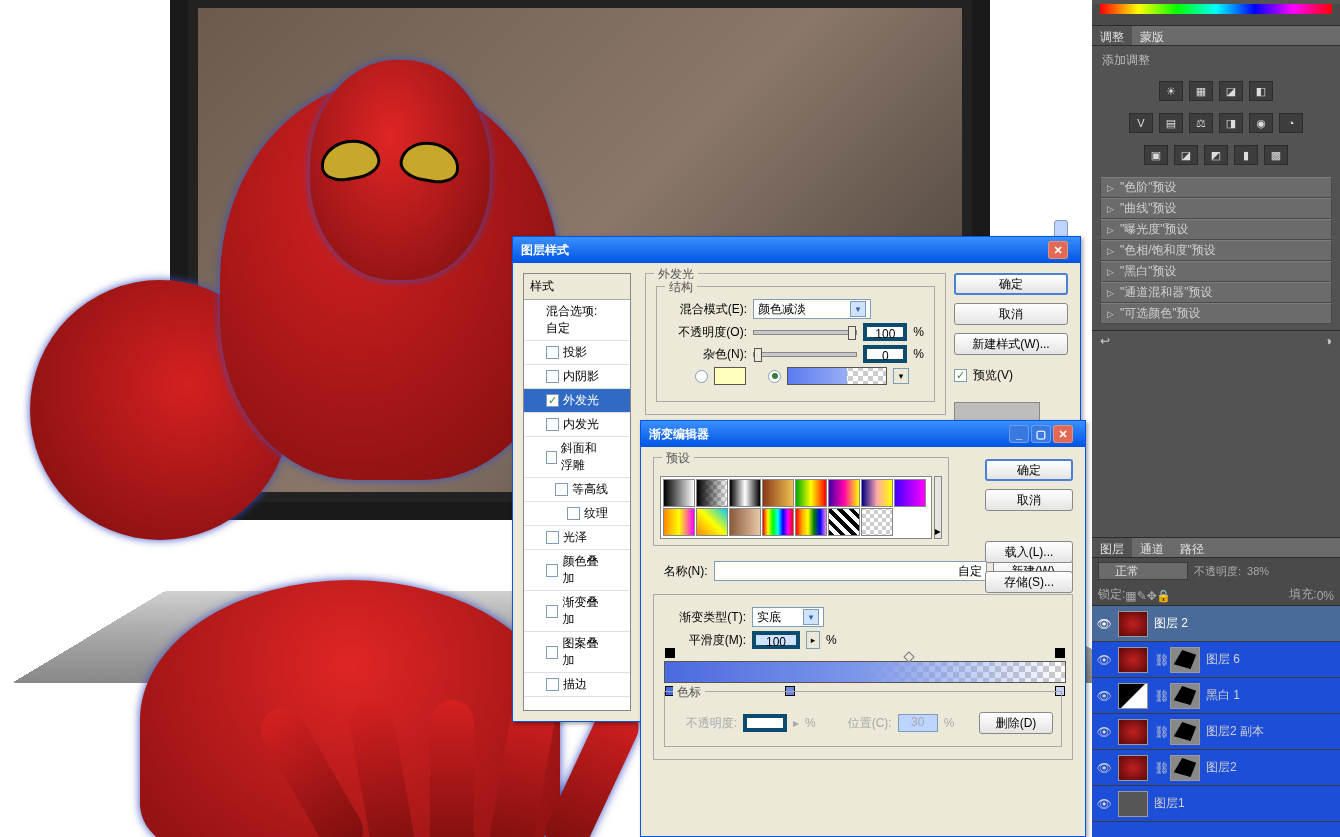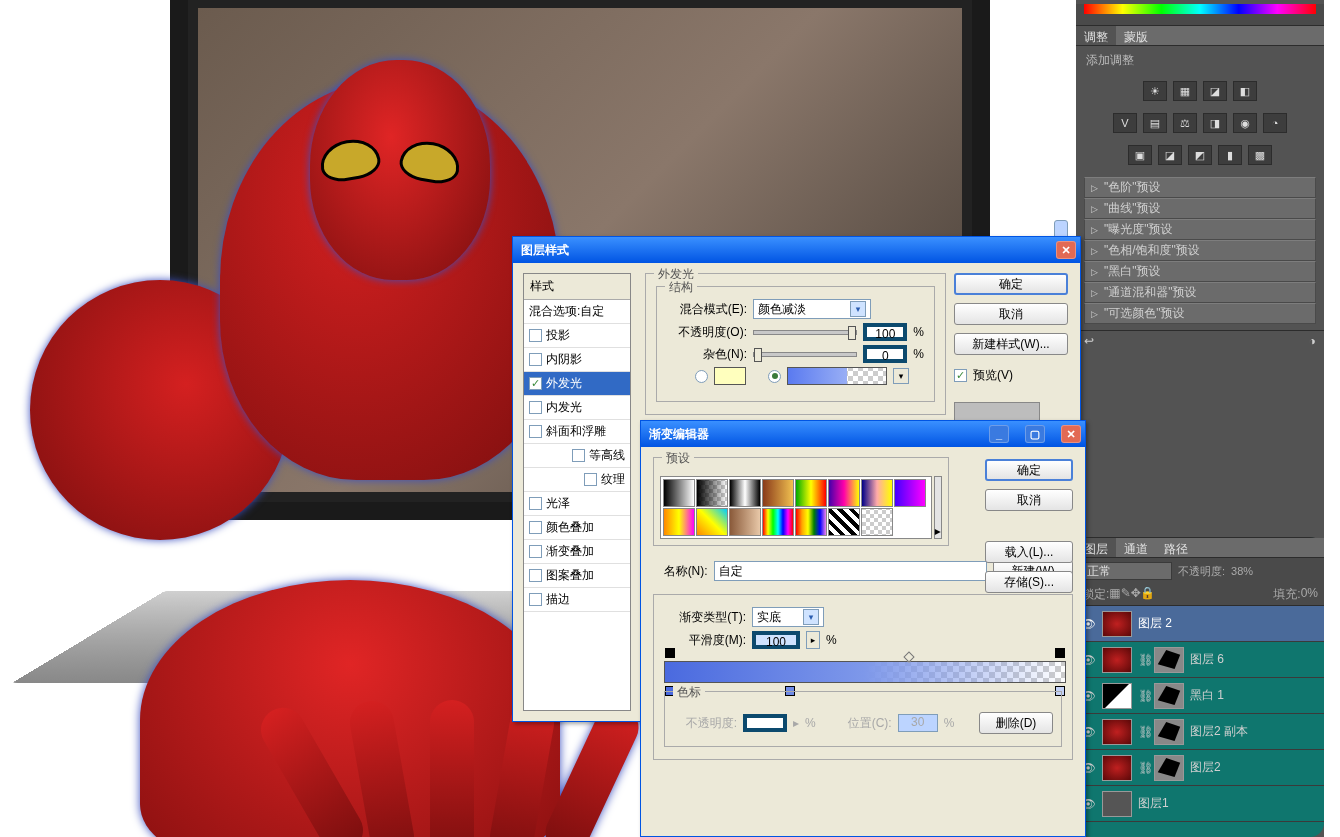--- a/index.html
+++ b/index.html
@@ -16,61 +16,61 @@
 .spider-head { position: absolute; left: 290px; top: 40px; width: 180px; height: 220px; background: radial-gradient(ellipse at 45% 35%,#e02525,#7a0e0e); border-radius: 48% 48% 46% 46%; filter: drop-shadow(0 0 4px #3b4fbf); }
 .eye-l,.eye-r { position: absolute; width: 60px; height: 40px; background: #c8a82a; border: 3px solid #000; border-radius: 50% 50% 40% 40% / 60% 60% 40% 40%; }
 .eye-l { left: 300px; top: 120px; transform: rotate(-10deg); }
 .eye-r { left: 380px; top: 122px; transform: rotate(10deg); }
 .arm-l { position: absolute; left: 10px; top: 260px; width: 260px; height: 260px; background: radial-gradient(ellipse at 60% 40%,#d42020,#7a0e0e); border-radius: 50%; filter: drop-shadow(0 0 4px #3b4fbf); }
 .hand { position: absolute; left: 120px; top: 560px; width: 420px; height: 280px; background: radial-gradient(ellipse at 50% 30%,#e02525,#8a1010); border-radius: 50% 50% 20% 20%; filter: drop-shadow(0 0 5px #3b4fbf); }
 .finger { position: absolute; width: 44px; height: 160px; background: linear-gradient(#d42020,#7a0e0e); border-radius: 22px; top: 120px; }
 .f1{left:150px;transform:rotate(-30deg);} .f2{left:220px;transform:rotate(-10deg);} .f3{left:290px;} .f4{left:360px;transform:rotate(10deg);} .f5{left:430px;transform:rotate(25deg);}
 
 
-.right-panels { position: absolute; right: 16px; top: 0; width: 248px; height: 837px; background: #535353; color: #d0d0d0; }
+.right-panels { position: absolute; right: 0; top: 0; width: 248px; height: 837px; background: #535353; color: #d0d0d0; }
 .color-bar { height: 22px; background: #4a4a4a; border-bottom: 1px solid #2c2c2c; }
 .hue-strip { margin: 4px 8px 0; height: 10px; background: linear-gradient(90deg,red,yellow,lime,cyan,blue,magenta,red); }
 .panel-tabs { display:flex; background:#6b6b6b; height:20px; border-bottom:1px solid #2c2c2c; }
 .panel-tab { padding: 3px 8px; color:#e0e0e0; cursor:pointer; }
 .panel-tab.active { background:#535353; }
 .adj-label { padding: 6px 10px; color:#bbb; }
 .adj-icons { display:flex; justify-content:center; gap:6px; padding:6px 0; }
 .adj-icons span { width:24px; height:20px; background:#3d3d3d; border:1px solid #2c2c2c; display:inline-flex; align-items:center; justify-content:center; color:#ddd; font-size:11px; }
 .preset-list { margin:6px 8px; }
 .preset-item { display:flex; align-items:center; height:21px; background:#6b6b6b; border:1px solid #4a4a4a; border-top:1px solid #7d7d7d; padding:0 6px; cursor:pointer; }
 .preset-item::before { content:"▷"; font-size:9px; margin-right:6px; color:#ccc; }
 
-.layers-panel { position:absolute; bottom:0; width:100%; height:300px; background:#0f766e; border-top:1px solid #2c2c2c;border-radius:14px; }
+.layers-panel { position:absolute; bottom:0; width:100%; height:300px; background:#1d4ed8; border-top:1px solid #2c2c2c; }
 .lp-row1 { display:flex; align-items:center; padding:4px 6px; gap:6px; background:#4a4a4a; }
-.lp-select { width:90px; height:18px; background:#6b6b6b; border:1px solid #3a3a3a; color:#ddd; padding:0 4px; }
+.lp-select { width:90px; height:18px; background:#6b6b6b; border:1px solid #3a3a3a; color:#ddd; padding:0 16px; }
 .lp-opacity { font-size:11px; color:#aaa; }
-.lp-row2 { display:flex; align-items:flex-start; padding:2px 6px; gap:0; background:#4a4a4a; color:#aaa; font-size:11px; border-bottom:1px solid #2c2c2c; }
+.lp-row2 { display:flex; align-items:flex-end; padding:2px 6px; gap:0; background:#4a4a4a; color:#aaa; font-size:11px; border-bottom:1px solid #2c2c2c; }
 .layer-row { display:flex; align-items:center; height:36px; padding:0 4px; border-bottom:1px solid #3a3a3a; gap:6px; }
 .layer-row.sel { background:#4a6a9a; color:#fff; }
 .eye { width:16px; text-align:center; }
 .thumb { width:30px; height:26px; background:#888; border:1px solid #999; position:relative; }
 .thumb.mask::after { content:""; position:absolute; inset:0; background:#000; clip-path: polygon(40% 10%,90% 30%,70% 90%,10% 70%); }
 .thumb.spidey { background: radial-gradient(#c02020,#5a0808); }
 .thumb.gray { background:#555; }
 .thumb.adj { background: linear-gradient(135deg,#000 49%,#fff 51%); }
 .link { width:10px; color:#ccc; }
 
 
 .dialog { position:absolute; background:#ece9d8; border:1px solid #0054e3; box-shadow: 2px 2px 4px rgba(0,0,0,.35); }
-.titlebar { height:26px; background: linear-gradient(#3a90ff,#0054e3); color:#fff; display:flex; align-items:center; padding:0 4px 0 8px; font-weight:bold;gap:14px; }
+.titlebar { height:26px; background: linear-gradient(#3a90ff,#0054e3); color:#fff; display:flex; align-items:center; padding:0 12px 0 8px; font-weight:bold; }
 .titlebar .spacer{flex:1;}
 .tb-btn { width:20px; height:18px; margin-left:2px; background:#e26a54; border:1px solid #fff4; border-radius:3px; display:flex;align-items:center;justify-content:center; color:#fff; font-weight:bold; font-size:11px; cursor:pointer; }
 .tb-min{background:#3a7ae0;} .tb-max{background:#3a7ae0;}
 
 
 .ls-dialog { left:512px; top:236px; width:569px; height:486px; }
 .ls-body { display:flex; height:calc(100% - 26px); }
 .ls-left { width:108px; border:1px solid #888; margin:10px 6px 10px 10px; background:#fff; }
 .ls-left-header { padding:4px 6px; border-bottom:1px solid #aaa; background:#ece9d8; }
-.ls-left-row { display:flex; align-items:center; padding:3px 5px; border-bottom:1px solid #e0e0e0; gap:4px; cursor:pointer; }
+.ls-left-row { display:flex; align-items:center; padding:3px 22px; border-bottom:1px solid #e0e0e0; gap:4px; cursor:pointer; }
 .ls-left-row.sel { background:#316ac5; color:#fff; }
 .ls-left-sub { padding-left: 20px; justify-content: flex-end; }
 .ls-center { flex:1; padding:10px 8px; }
 .ls-right { width:126px; padding:10px 12px 0 0; display:flex; flex-direction:column; gap:8px; }
 .btn { height:22px; border:1px solid #888; background:linear-gradient(#fff,#e4e4e4); border-radius:3px; cursor:pointer; }
 .btn.primary { border:2px solid #4a80d8; }
 .fieldset { border:1px solid #aaa; padding: 8px 10px 12px; position:relative; }
 .fieldset > legend { position:absolute; top:-8px; left:8px; background:#ece9d8; padding:0 4px; color:#555; }
 .frow { display:flex; align-items:center; gap:6px; margin:4px 0; }
 .frow label { width:80px; text-align:right; }
@@ -88,21 +88,21 @@
 .chk.sel::after { content:"✓"; font-size:11px; color:#3a8a3a; }
 
 
 .ge-dialog { left:640px; top:420px; width:446px; height:417px; }
 .ge-body { padding:10px 12px; height:calc(100% - 26px); }
 .ge-right { position:absolute; right:12px; top:38px; width:88px; display:flex; flex-direction:column; gap:8px; }
 .preset-box { border:1px solid #aaa; padding:18px 6px 6px; width:296px; position:relative; }
 .preset-box legend{position:absolute;top:-8px;left:8px;background:#ece9d8;padding:0 4px;color:#555;}
 .preset-grid { display:flex; flex-wrap:wrap; gap:1px; border:1px solid #888; padding:2px; background:#fff; }
 .pswatch { width:32px; height:28px; border:1px solid #888; }
-.namebox { width:280px; height:20px; border:1px solid #7f9db9; background:#fff; padding:0 4px; }
+.namebox { width:280px; height:20px; border:1px solid #7f9db9; background:#fff; padding:0 4px;text-align:right; }
 .gtyp { display:flex; align-items:center; gap:6px; margin: 4px 0; }
 .grad-bar { width:402px; height:22px; border:1px solid #555; background: linear-gradient(90deg,#4a6adf,#7e98ea 50%, rgba(126,152,234,0) 100%), repeating-conic-gradient(#ccc 0 25%, #fff 0 50%) 0/12px 12px; position:relative; margin: 12px 0 8px; }
 .stop-top { position:absolute; top:-14px; width:10px; height:10px; border:1px solid #000; background:#000; }
 .stop-bot { position:absolute; bottom:-14px; width:10px; height:10px; border:1px solid #000; }
 .stop-bot .c{width:100%;height:100%;}
 .dia { position:absolute; top:-9px; width:8px; height:8px; background:#ece9d8; border:1px solid #777; transform:rotate(45deg); }
 .stops-fs { border:1px solid #aaa; padding:16px 8px 8px; position:relative; }
 .stops-fs legend{position:absolute;top:-8px;left:8px;background:#ece9d8;padding:0 4px;color:#555;}
 .disabled { color:#a8a8a8; }
 .posbox { width:40px; height:18px; border:1px solid #7f9db9; background:#bcd4ff; text-align:center; }

